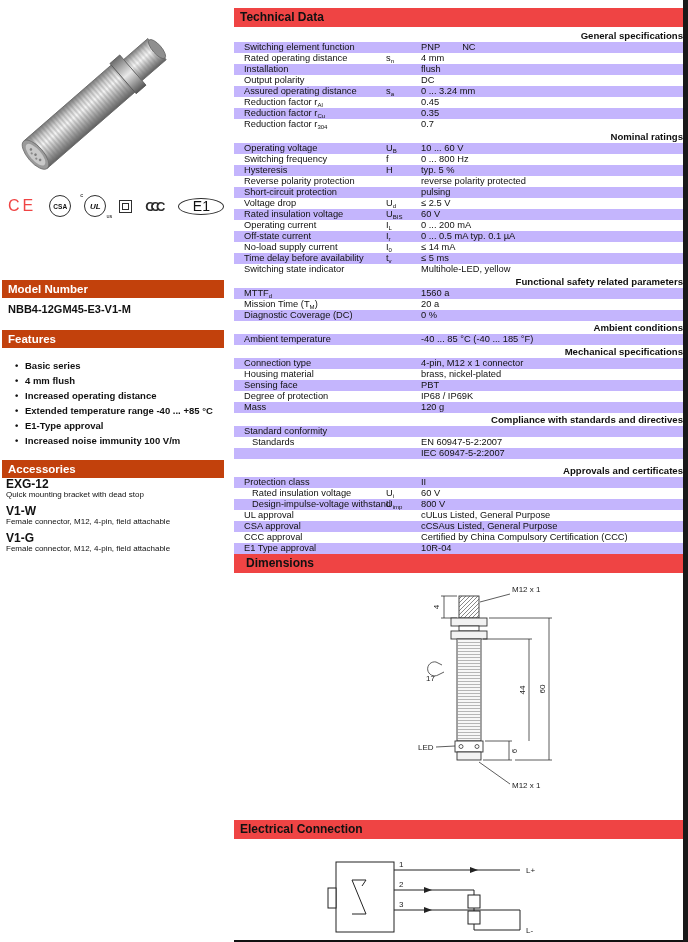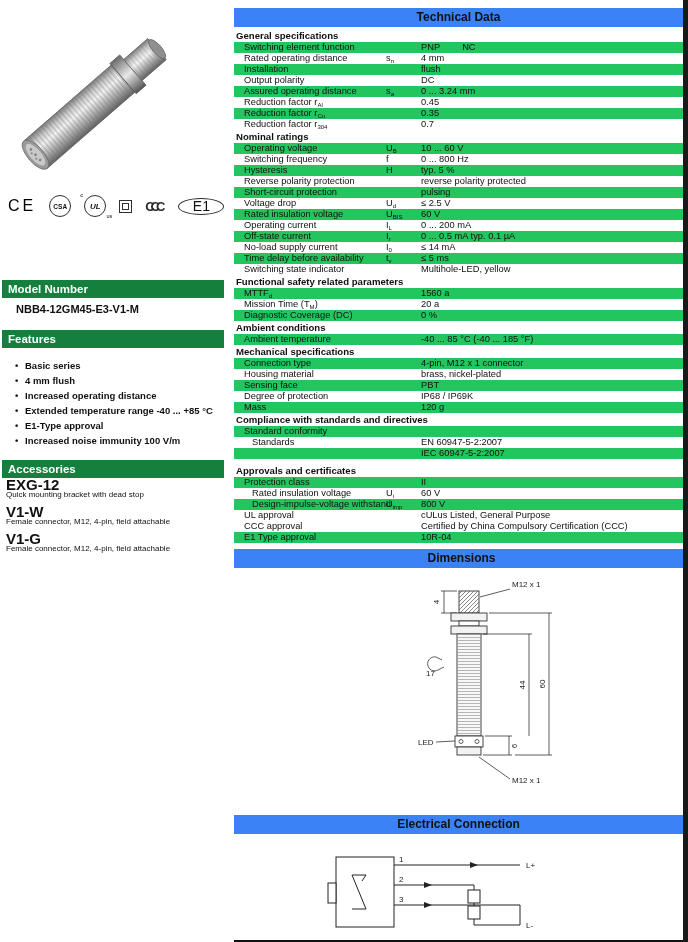--- a/index.html
+++ b/index.html
@@ -5,54 +5,54 @@
   html,body{margin:0;padding:0;background:#fff;}
   body{width:688px;height:942px;font-family:"Liberation Sans",sans-serif;color:#111;overflow:hidden;}
   .page{position:relative;width:688px;height:942px;background:#fff;}
   .edge-right{position:absolute;top:0;right:0;width:5px;height:942px;background:#191919;}
   .edge-bottom{position:absolute;left:234px;bottom:0;width:449px;height:2px;background:#111;}
 
   
   .left{position:absolute;left:0;top:0;width:230px;height:942px;}
   .photo{position:absolute;left:2px;top:4px;width:218px;height:186px;}
   .certs{position:absolute;left:8px;top:192px;height:28px;display:flex;align-items:center;gap:13px;}
-  .ce{font-size:16px;letter-spacing:3px;color:#000000;}
+  .ce{font-size:16px;letter-spacing:3px;color:#ef4444;}
   .circ{position:relative;width:22px;height:22px;border:1.6px solid #2f2f2f;border-radius:50%;
         display:flex;align-items:center;justify-content:center;box-sizing:border-box;}
   .circ .inner{font-size:6.5px;font-weight:bold;}
   .circ b{font-size:8px;font-style:italic;}
   .ulc{position:absolute;left:-5px;top:-4px;font-size:6px;font-style:normal;}
   .ulus{position:absolute;right:-7px;bottom:-3px;font-size:5.5px;font-style:normal;}
   .sq{width:13px;height:13px;border:1.6px solid #2f2f2f;display:flex;align-items:center;justify-content:center;box-sizing:border-box;}
   .sq-in{width:5px;height:5px;border:1.2px solid #2f2f2f;display:block;}
   .ccc{font-size:13px;font-weight:bold;letter-spacing:-4px;padding-right:4px;color:#2b2b2b;}
   .e1{width:46px;height:17px;border:1.6px solid #2f2f2f;border-radius:50%;display:flex;align-items:center;
       justify-content:center;font-size:14px;box-sizing:border-box;}
-  .dk-header{position:absolute;left:2px;width:222px;background:#15803d;color:#fff;font-weight:bold;
+  .dk-header{position:absolute;left:2px;width:222px;background:#c2410c;color:#fff;font-weight:bold;
              font-size:11.5px;padding:3px 6px;box-sizing:border-box;}
   .pos-model{top:280px;} .pos-feat{top:330px;} .pos-acc{top:460px;}
-  .model-val{position:absolute;left:16px;top:303px;font-weight:bold;font-size:11px;}
+  .model-val{position:absolute;left:8px;top:303px;font-weight:bold;font-size:11px;}
   .feat-list{position:absolute;left:6px;top:352px;width:214px;margin:8px;padding:0;list-style:none;}
   .feat-list li{position:relative;padding-left:11px;font-weight:bold;font-size:9.5px;line-height:12px;margin-bottom:3px;}
   .feat-list li::before{content:"•";position:absolute;left:1px;top:0;}
   .acc-list{position:absolute;left:6px;top:479px;width:216px;}
   .acc{margin-bottom:6px;}
-  .acc-name{font-weight:bold;font-size:15px;line-height:11px;}
+  .acc-name{font-weight:bold;font-size:12px;line-height:11px;}
   .acc-desc{font-size:8px;line-height:10px;}
 
   
   .right{position:absolute;left:234px;top:8px;width:449px;}
-  .g-header{background:#3b82f6;font-weight:bold;font-size:12px;padding:3px 6px;line-height:13px;
-            box-sizing:border-box;margin-bottom:3px;text-align:center;}
-  .g-header.mt{margin-top:6px;padding-left:12px;}
-  .ttable{width:449px;}
+  .g-header{background:#ef4444;font-weight:bold;font-size:12px;padding:3px 6px;line-height:13px;
+            box-sizing:border-box;margin-bottom:3px;}
+  .g-header.mt{margin-top:0;padding-left:12px;}
+  .ttable{width:449px;text-align:right;}
   .sec-title{font-weight:bold;font-size:9.6px;line-height:12px;margin-top:1px;padding-left:2px;}
   .sec-gap{margin-top:6px;}
   .trow{position:relative;height:11px;font-size:9.3px;line-height:11px;}
-  .trow.shade{background:#22c55e;}
+  .trow.shade{background:#c4b5fd;}
   .c-label{position:absolute;left:10px;top:0;white-space:nowrap;}
   .c-label.ind2{left:18px;}
   .c-sym{position:absolute;left:152px;top:0;white-space:nowrap;}
   .c-val{position:absolute;left:187px;top:0;white-space:nowrap;}
   .val2{margin-left:22px;}
   sub{font-size:0.65em;line-height:0;vertical-align:-0.25em;}
 
   .dim-wrap{height:244px;position:relative;}
   .dim-wrap svg{position:absolute;left:150px;top:2px;}
   .elec-wrap{height:104px;position:relative;}
@@ -337,20 +337,25 @@
         <div class="trow shade">
           <span class="c-label ind2">Design-impulse-voltage withstand</span>
           <span class="c-sym">U<sub>imp</sub></span>
           <span class="c-val">800 V</span>
         </div>
         <div class="trow">
           <span class="c-label">UL approval</span>
           <span class="c-sym"></span>
           <span class="c-val">cULus Listed, General Purpose</span>
         </div>
+        <div class="trow shade">
+          <span class="c-label">CSA approval</span>
+          <span class="c-sym"></span>
+          <span class="c-val">cCSAus Listed, General Purpose</span>
+        </div>
         <div class="trow">
           <span class="c-label">CCC approval</span>
           <span class="c-sym"></span>
           <span class="c-val">Certified by China Compulsory Certification (CCC)</span>
         </div>
         <div class="trow shade">
           <span class="c-label">E1 Type approval</span>
           <span class="c-sym"></span>
           <span class="c-val">10R-04</span>
         </div>

